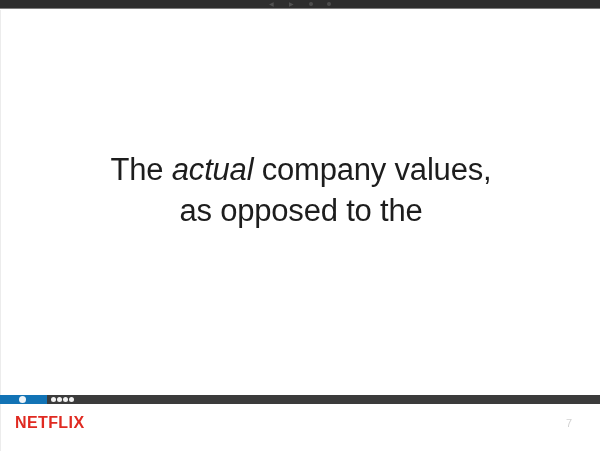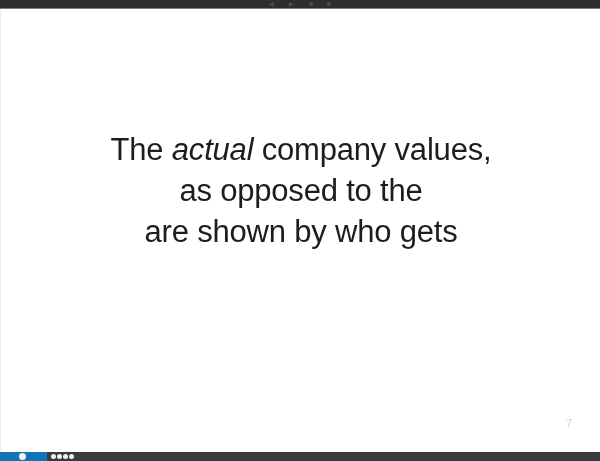--- a/index.html
+++ b/index.html
@@ -9,21 +9,21 @@
     width:600px;
     height:461px;
     overflow:hidden;
     background:#ffffff;
     font-family:"Liberation Sans", sans-serif;
   }
 
   #viewer {
     position:relative;
     width:600px;
-    height:461px;
+    height:404px;
     background:#ffffff;
   }
 
   
   .top-toolbar {
     position:absolute;
     left:0; top:0;
     width:600px;
     height:9px;
     background:#2e2e2e;
@@ -164,23 +164,23 @@
       <span class="tt-dot"></span>
       <span class="tt-dot"></span>
     </div>
   </div>
 
   <div class="slide-page">
 
     <div class="slide-body">
       <div class="quote-line"><span>The </span><em>actual</em><span> company values,</span></div>
       <div class="quote-line"><span>as opposed to the</span></div>
-      <div class="quote-line"><span>are shown by who gets</span></div>
     </div>
 
+    <div class="netflix-logo">NETFLIX</div>
 
     <div class="page-number">7</div>
 
   </div>
 
   <div class="bottom-bar">
     <div class="progress-track">
       <div class="progress-thumb"></div>
     </div>
     <div class="dot-group">

